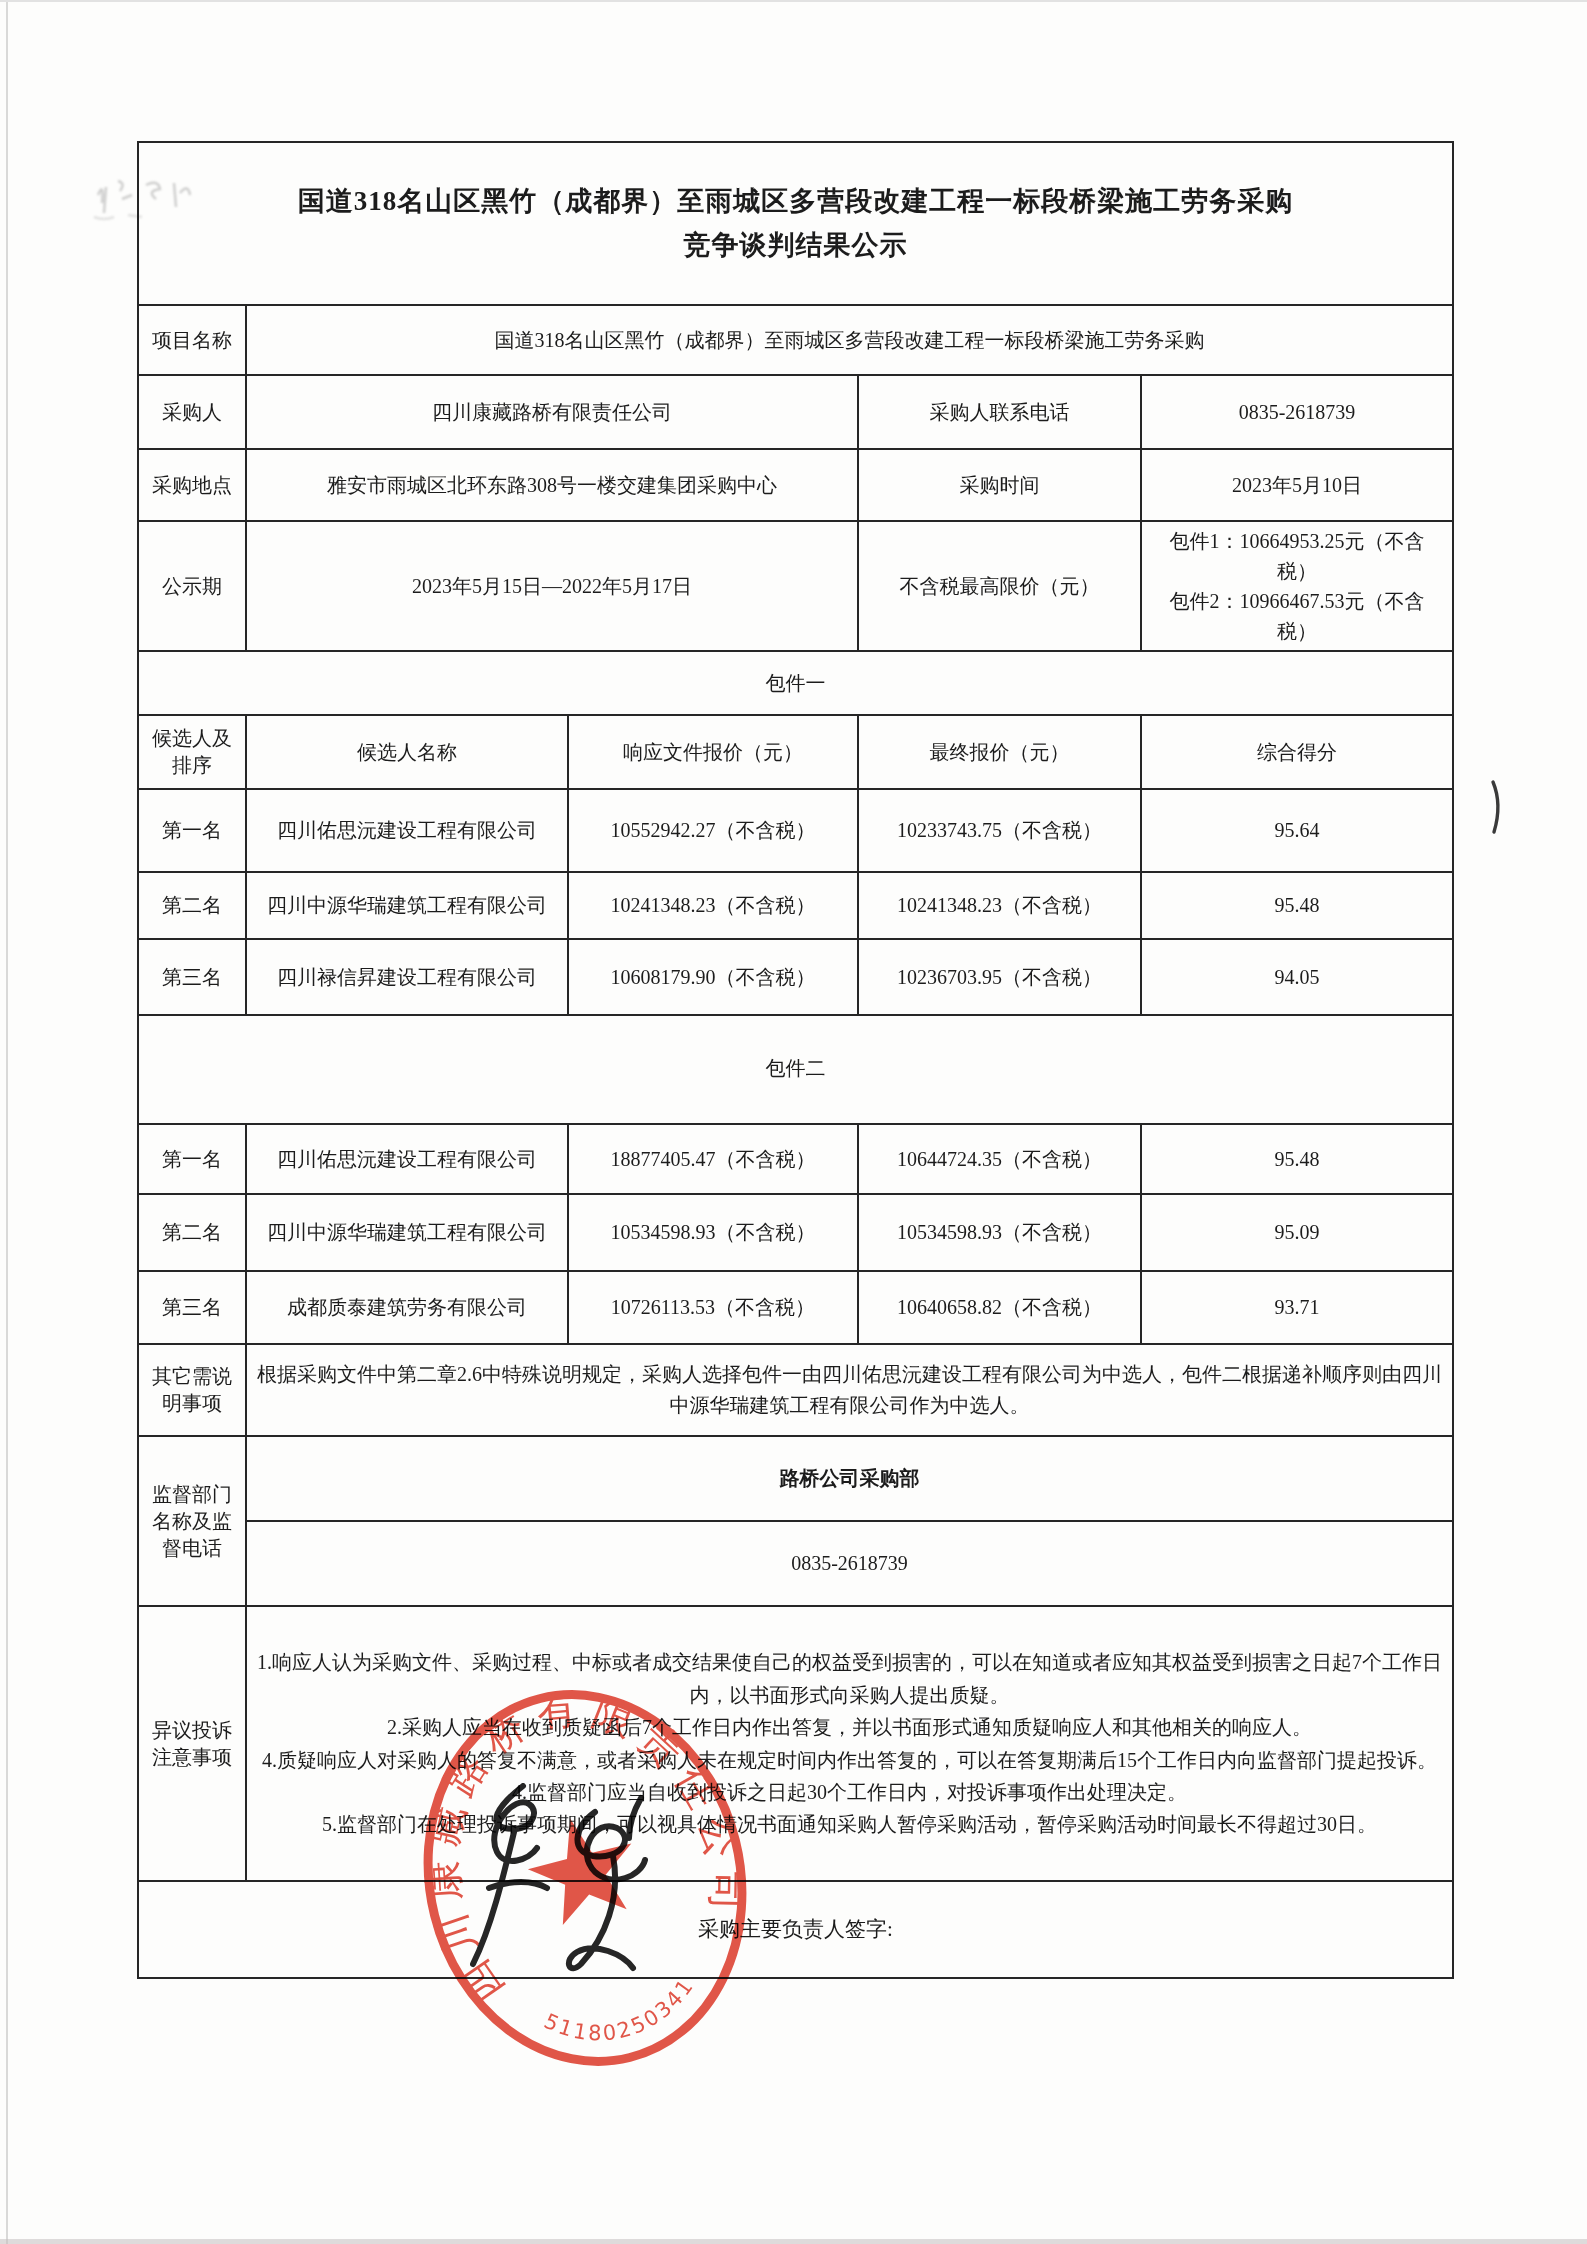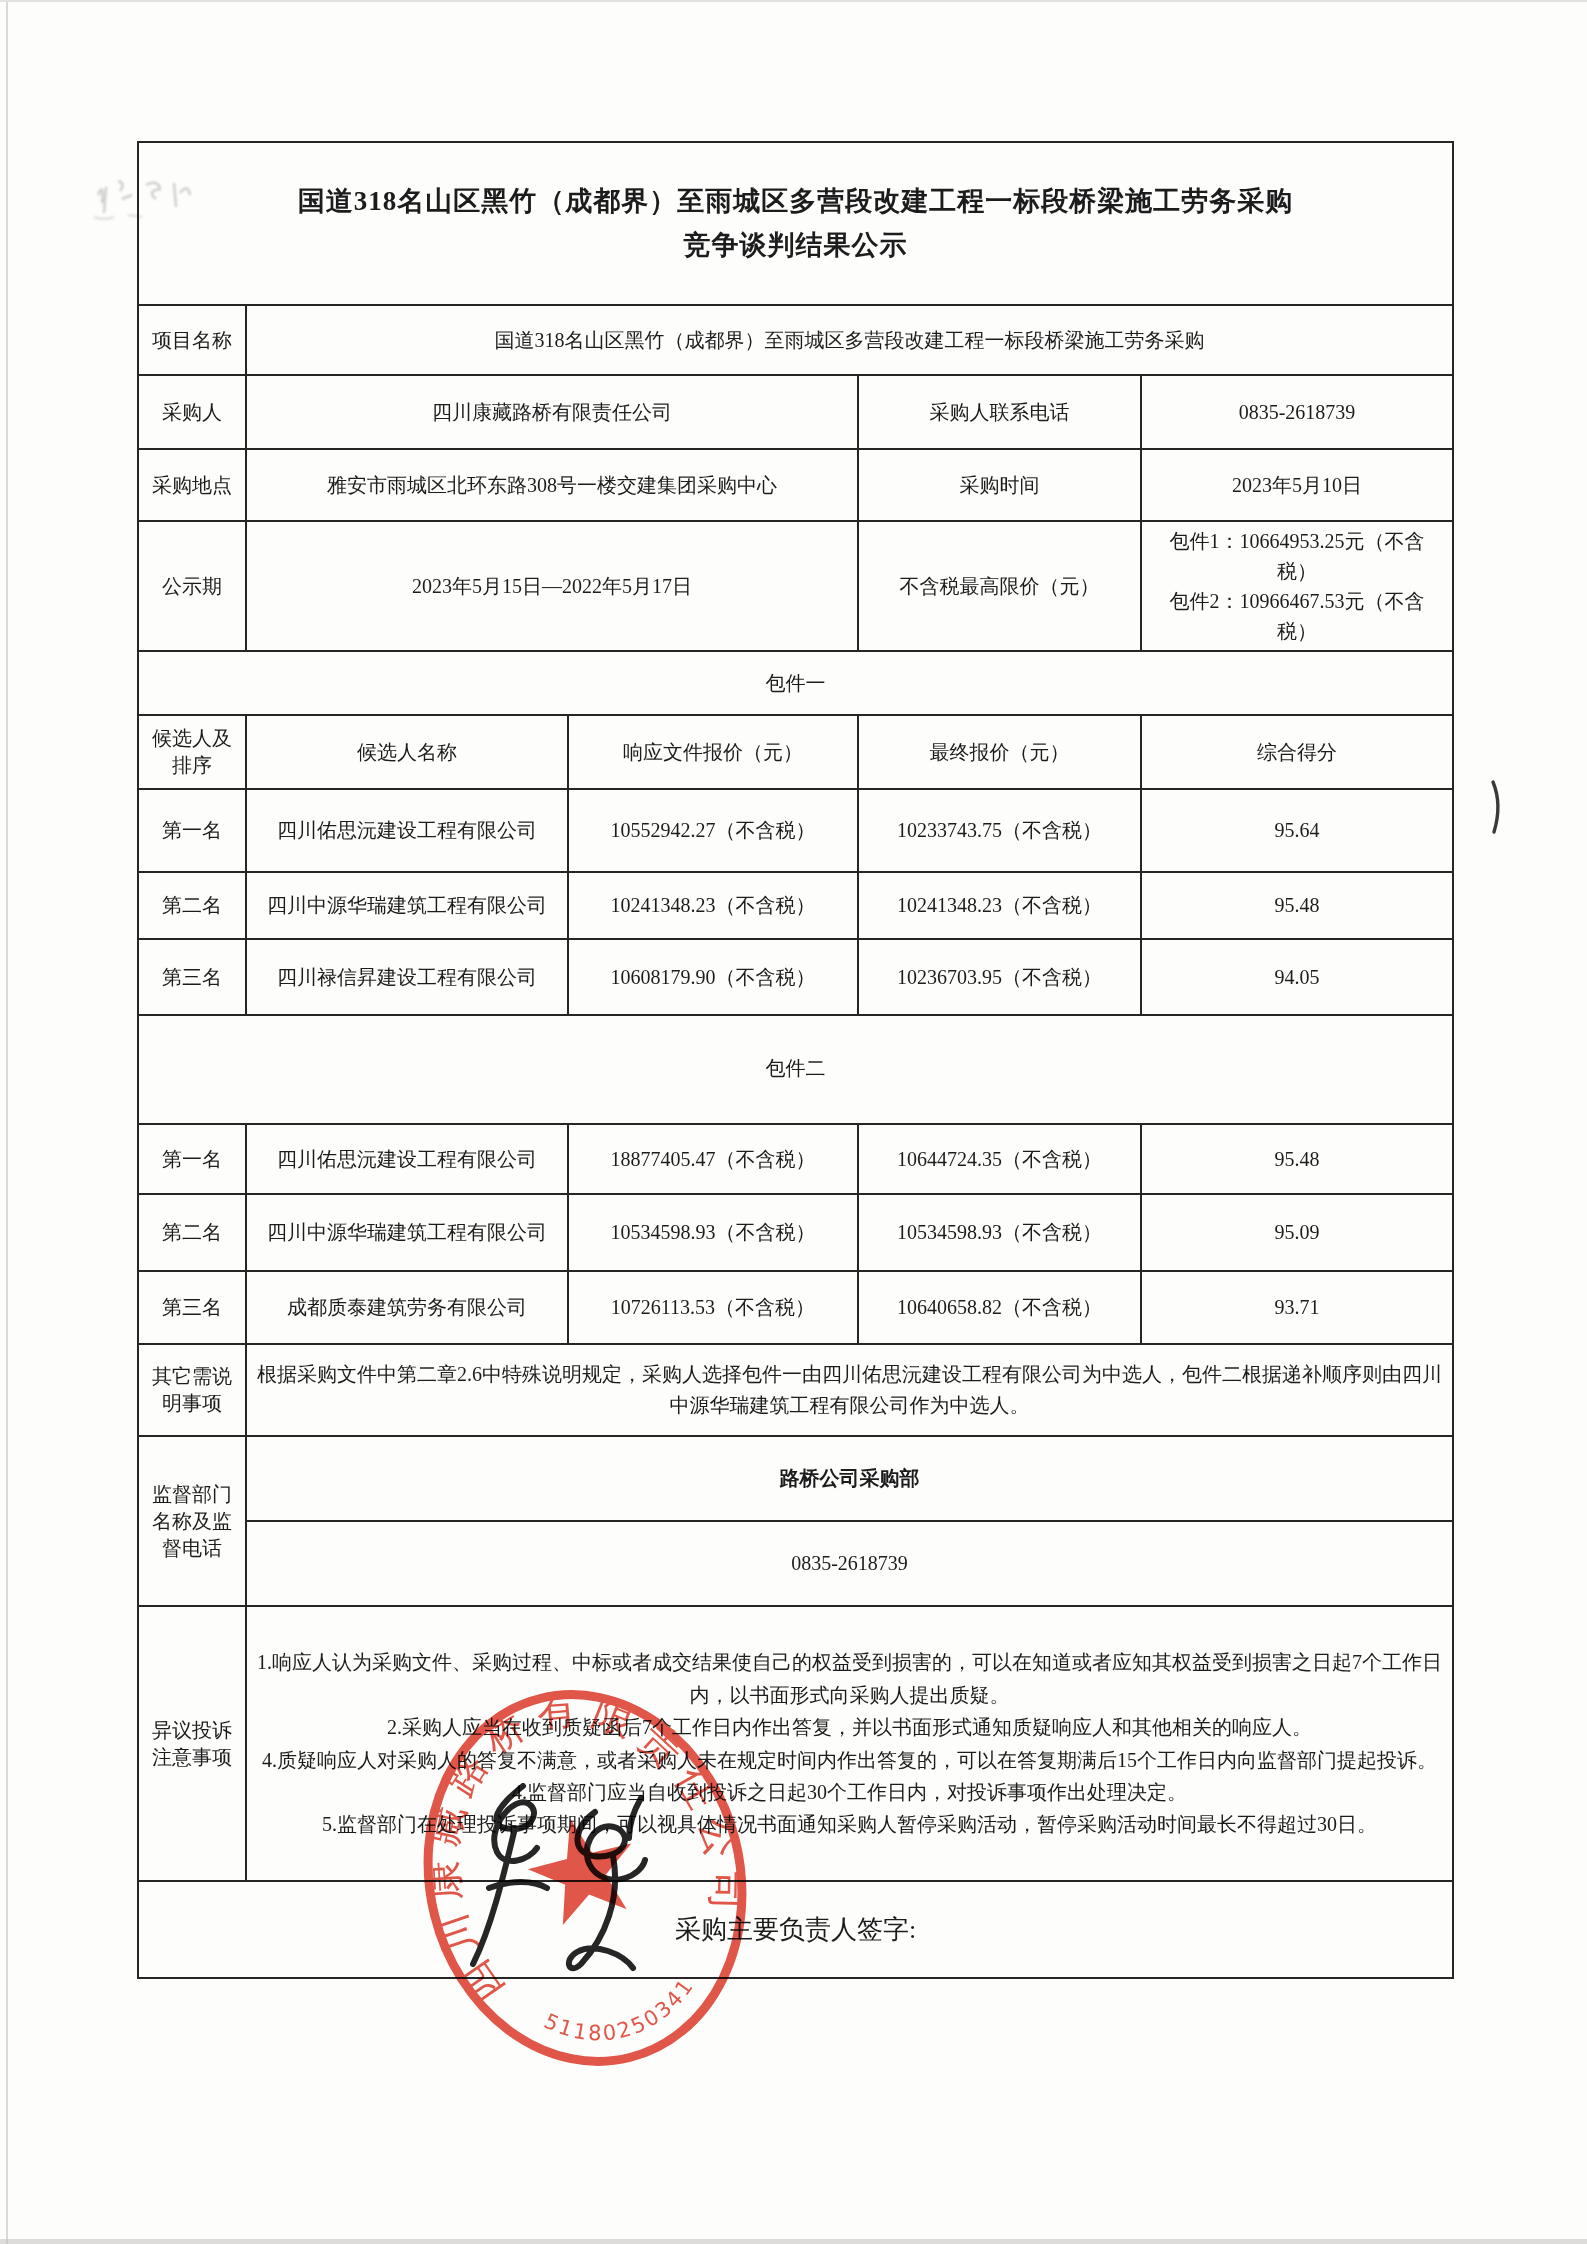--- a/index.html
+++ b/index.html
@@ -54,21 +54,21 @@
   .r-supb td    { height:85px; }
   .r-complaint td { height:275px; }
   .r-sign td    { height:97px; }
 
   .title-wrap { font-weight:bold; font-size:27px; line-height:1.6; letter-spacing:1px; }
   .dept-bold { font-weight:bold; }
   .price-cell { line-height:1.5; padding:2px 6px; }
   .complaint-text { text-align:left; line-height:1.62; }
   .complaint-text div { margin:0; }
   .other-text { text-align:left; line-height:1.55; }
-  .sign-cell { text-align:left; padding-left:28px; font-size:26px; }
+  .sign-cell { text-align:left; padding-left:28px; font-size:21px; }
 
   
   .stamp-svg { position:absolute; left:415px; top:1678px; mix-blend-mode:multiply; }
   .sig-svg { position:absolute; left:445px; top:1768px; mix-blend-mode:multiply; }
 </style>
 </head>
 <body>
 
 <div class="scan-edge-left"></div>
 <div class="scan-edge-top"></div>

